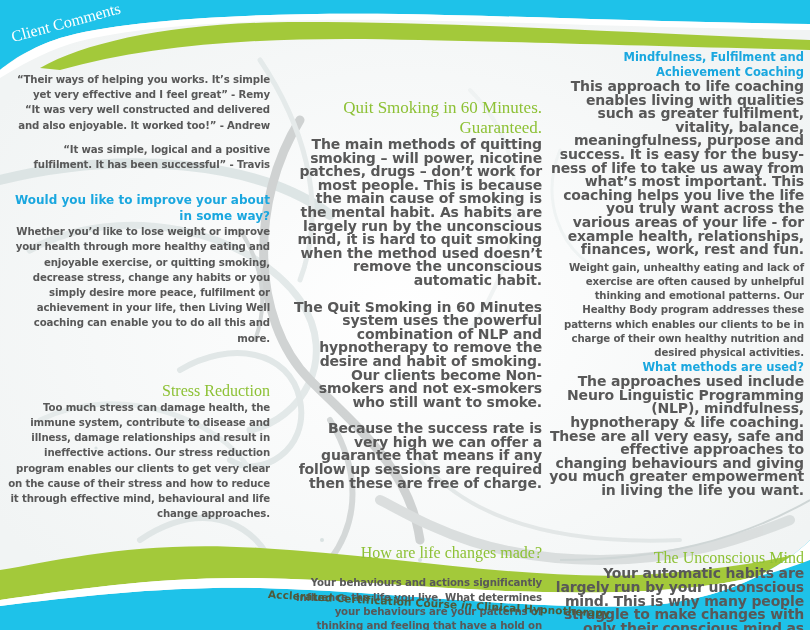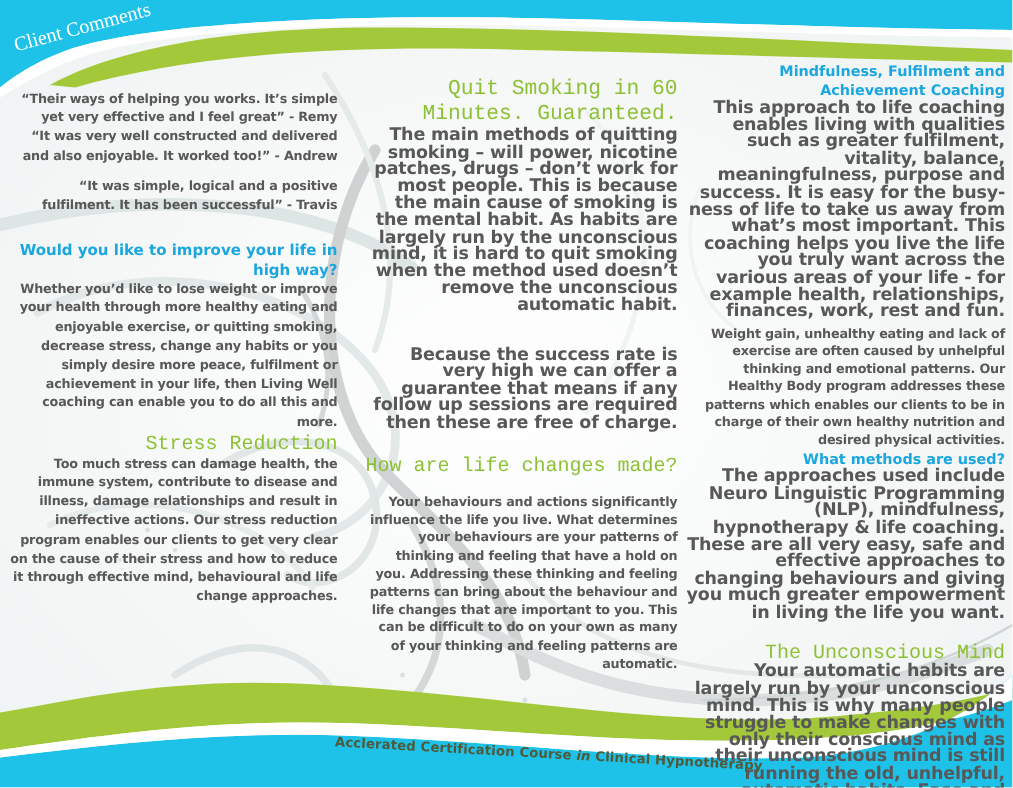--- a/index.html
+++ b/index.html
@@ -26,24 +26,25 @@
     .gap { height: 9px; }
 
     .h-blue {
       font-family: "DejaVu Sans", sans-serif;
       color: #1aa7df;
       font-weight: bold;
       font-size: 11.5px;
       line-height: 15px;
     }
     .h-green {
-      font-family: Liberation Mono, monospace;
+      font-family: Liberation Serif, serif;
       color: #8dc135;
       font-size: 16px;
       line-height: 18px;
+      margin-top: 36px;
     }
 
     .client-title {
       position: absolute;
       left: 14px; top: 28px;
       font-family: "Liberation Serif", serif;
       color: #ffffff;
       font-size: 16px;
       transform: rotate(-15deg);
       transform-origin: left bottom;
@@ -114,30 +115,31 @@
 
 <div class="client-title">Client Comments</div>
 
 <div class="col col-left">
   <div class="body-text big quote">“Their ways of helping you works. It’s simple yet very effective and I feel great” - Remy</div>
   <div class="body-text big quote">“It was very well constructed and delivered and also enjoyable. It worked too!” - Andrew</div>
   <div class="gap"></div>
   <div class="body-text big quote">“It was simple, logical and a positive fulfilment. It has been successful” - Travis</div>
   <div class="gap"></div>
   <div class="gap"></div>
-  <div class="h-blue" style="font-size:12px;line-height:16px;margin-top:2px;">Would you like to improve your life in high way?</div>
+  <div class="h-blue" style="font-size:12px;line-height:16px;margin-top:2px;">Would you like to improve your about in some way?</div>
   <div class="body-text big">Whether you’d like to lose weight or improve your health through more healthy eating and enjoyable exercise, or quitting smoking, decrease stress, change any habits or you simply desire more peace, fulfilment or achievement in your life, then Living Well coaching can enable you to do all this and more.</div>
   <div class="h-green">Stress Reduction</div>
   <div class="body-text big">Too much stress can damage health, the immune system, contribute to disease and illness, damage relationships and result in ineffective actions. Our stress reduction program enables our clients to get very clear on the cause of their stress and how to reduce it through effective mind, behavioural and life change approaches.</div>
 </div>
 
 <div class="col col-mid">
   <div class="h-green" style="font-size:17px;line-height:20px;">Quit Smoking in 60 Minutes. Guaranteed.</div>
   <div class="body-text">The main methods of quitting smoking – will power, nicotine patches, drugs – don’t work for most people. This is because the main cause of smoking is the mental habit. As habits are largely run by the unconscious mind, it is hard to quit smoking when the method used doesn’t remove the unconscious automatic habit.</div>
   <div class="gap" style="height:13px;"></div>
+  <div class="body-text">The Quit Smoking in 60 Minutes system uses the powerful combination of NLP and hypnotherapy to remove the desire and habit of smoking. Our clients become Non-smokers and not ex-smokers who still want to smoke.</div>
   <div class="gap" style="height:13px;"></div>
   <div class="body-text">Because the success rate is very high we can offer a guarantee that means if any follow up sessions are required then these are free of charge.</div>
   <div class="gap" style="height:18px;"></div>
   <div class="h-green">How are life changes made?</div>
   <div class="gap" style="height:14px;"></div>
   <div class="body-text big" style="line-height:14.4px;">Your behaviours and actions significantly influence the life you live. What determines your behaviours are your patterns of thinking and feeling that have a hold on you. Addressing these thinking and feeling patterns can bring about the behaviour and life changes that are important to you. This can be difficult to do on your own as many of your thinking and feeling patterns are automatic.</div>
 </div>
 
 <div class="col col-right">
   <div class="h-blue">Mindfulness, Fulfilment and Achievement Coaching</div>

